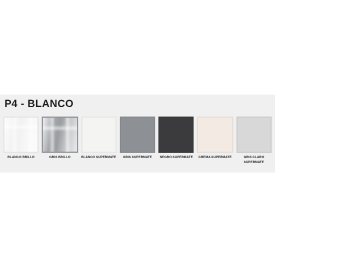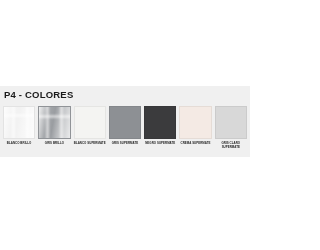--- a/index.html
+++ b/index.html
@@ -137,21 +137,21 @@
 </style>
 </head>
 <body>
 
 <div class="page">
 
   <div class="top-blank"></div>
 
   <div class="sheet">
 
-    <div class="sheet-title">P4 - COLORES</div>
+    <div class="sheet-title">P4 - BLANCO</div>
 
     <div class="swatch-strip">
 
       <div class="swatch-cell">
         <div class="swatch-chip gloss" style="background:#f2f2f2;">
           <span class="reflect-v" style="left:26%;"></span>
           <span class="reflect-v" style="left:72%;"></span>
           <span class="reflect-h" style="top:22%;"></span>
         </div>
         <div class="swatch-label">BLANCO BRILLO</div>

